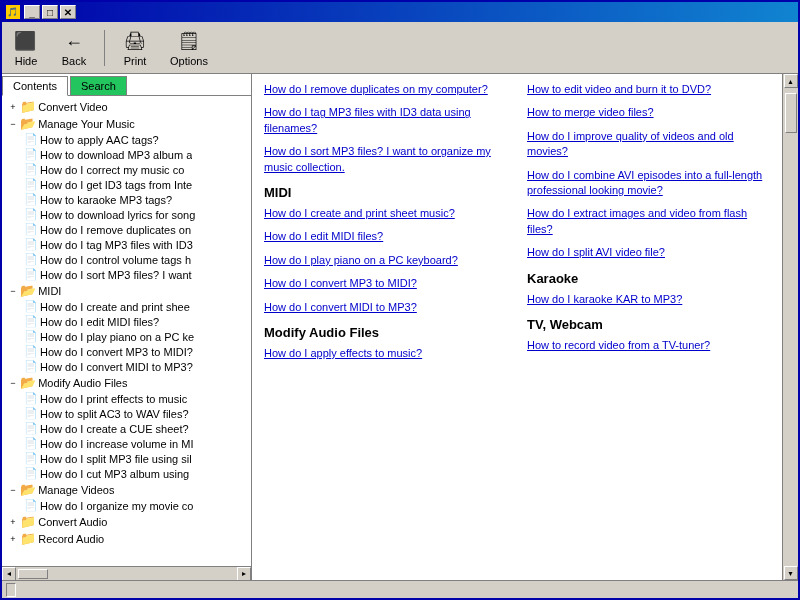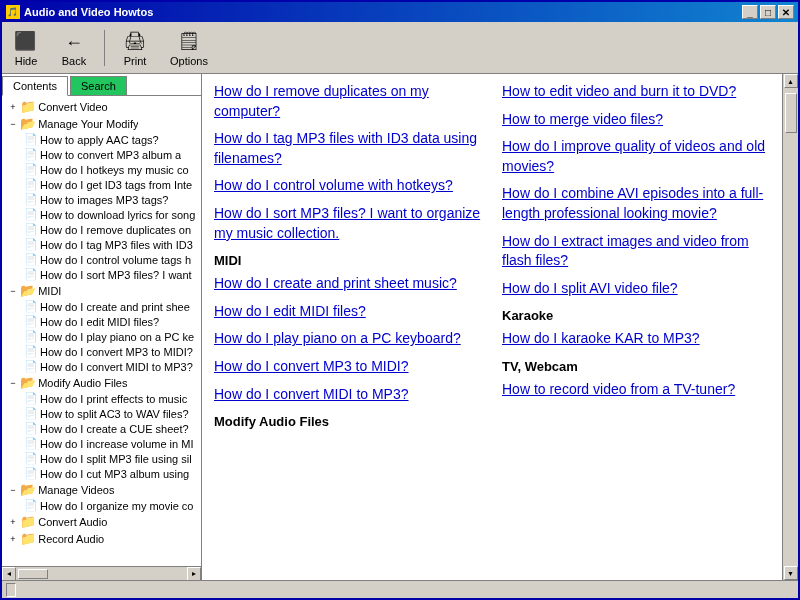--- a/index.html
+++ b/index.html
@@ -16,21 +16,21 @@
     
     .toolbar { display: flex; align-items: center; padding: 2px 4px; border-bottom: 1px solid #808080; background: #d4d0c8; gap: 8px; height: 52px; }
     .toolbar-btn { display: flex; flex-direction: column; align-items: center; gap: 2px; padding: 2px 6px; cursor: pointer; border: 1px solid transparent; min-width: 40px; }
     .toolbar-icon { width: 24px; height: 24px; display: flex; align-items: center; justify-content: center; font-size: 18px; }
     .toolbar-sep { width: 1px; height: 36px; background: #808080; margin: 0 2px; }
 
     
     .main-area { display: flex; flex: 1; overflow: hidden; }
 
     
-    .left-panel { width: 200px; display: flex; flex-direction: column; border-right: 1px solid #808080; background: #ffffff; }
+    .left-panel { width: 250px; display: flex; flex-direction: column; border-right: 1px solid #808080; background: #ffffff; }
     .tabs { display: flex; border-bottom: 1px solid #808080; }
     .tab { padding: 3px 10px; cursor: pointer; border: 1px solid #808080; border-bottom: none; background: #22c55e; font-size: 11px; margin-right: 2px; margin-top: 2px; }
     .tab.active { background: #ffffff; border-bottom: 1px solid #ffffff; margin-bottom: -1px; z-index: 1; }
 
     
     .tree { flex: 1; overflow-y: auto; overflow-x: hidden; padding: 2px; }
     .tree-item { display: flex; align-items: center; gap: 2px; padding: 1px 2px; cursor: pointer; white-space: nowrap; overflow: hidden; text-overflow: ellipsis; }
     .tree-folder { padding-left: 2px; }
     .tree-folder > .tree-item { }
     .tree-children { padding-left: 16px; }
@@ -50,34 +50,33 @@
     .content-area { flex: 1; overflow-y: auto; padding: 8px 12px; background: white; }
     .scrollbar-v { width: 16px; background: #d4d0c8; display: flex; flex-direction: column; align-items: center; border-left: 1px solid #808080; }
     .scrollbar-v-arrow { width: 14px; height: 14px; border: 1px solid; border-color: #fff #808080 #808080 #fff; display: flex; align-items: center; justify-content: center; font-size: 8px; cursor: pointer; background: #d4d0c8; flex-shrink: 0; }
     .scrollbar-v-track { flex: 1; width: 14px; background: #d4d0c8; position: relative; }
     .scrollbar-v-thumb { width: 12px; height: 40px; background: #d4d0c8; border: 1px solid; border-color: #fff #808080 #808080 #fff; position: absolute; top: 5px; left: 1px; }
 
     
     .content-columns { display: flex; gap: 20px; }
     .content-col { flex: 1; }
     .section-title { font-size: 13px; font-weight: bold; color: #000; margin: 10px 0 6px 0; }
-    .content-link { display: block; color: #0000cc; text-decoration: underline; cursor: pointer; margin-bottom: 8px; font-size: 14px; line-height: 1.4; }
+    .content-link { display: block; color: #0000cc; text-decoration: underline; cursor: pointer; margin-bottom: 8px; font-size: 11px; line-height: 1.4; }
 
     
     .status-bar { height: 18px; border-top: 1px solid #808080; display: flex; align-items: center; padding: 0 4px; background: #d4d0c8; font-size: 11px; }
     .status-panel { border: 1px solid; border-color: #808080 #fff #fff #808080; padding: 0 4px; height: 14px; display: flex; align-items: center; }
   </style>
 </head>
 <body>
 
 <div class="window">
 
   <div class="title-bar">
     <div class="title-bar-icon">🎵</div>
-    <span class="title-bar-title">Audio and Video Howtos</span>
     <div class="title-bar-buttons">
       <div class="title-btn">_</div>
       <div class="title-btn">□</div>
       <div class="title-btn">✕</div>
     </div>
   </div>
 
   <div class="toolbar">
     <div class="toolbar-btn">
       <div class="toolbar-icon">⬛</div>
@@ -113,42 +112,42 @@
             <span class="expand-icon">+</span>
             <span class="folder-icon">📁</span>
             <span class="item-text">Convert Video</span>
           </div>
         </div>
 
         <div class="tree-folder">
           <div class="tree-item">
             <span class="expand-icon">−</span>
             <span class="folder-icon">📂</span>
-            <span class="item-text">Manage Your Modify</span>
+            <span class="item-text">Manage Your Music</span>
           </div>
           <div class="tree-children">
             <div class="tree-item">
                 <span class="file-icon">📄</span>
                 <span class="item-text">How to apply AAC tags?</span>
               </div>
             <div class="tree-item">
                 <span class="file-icon">📄</span>
-                <span class="item-text">How to convert MP3 album a</span>
-              </div>
-            <div class="tree-item">
-                <span class="file-icon">📄</span>
-                <span class="item-text">How do I hotkeys my music co</span>
+                <span class="item-text">How to download MP3 album a</span>
+              </div>
+            <div class="tree-item">
+                <span class="file-icon">📄</span>
+                <span class="item-text">How do I correct my music co</span>
               </div>
             <div class="tree-item">
                 <span class="file-icon">📄</span>
                 <span class="item-text">How do I get ID3 tags from Inte</span>
               </div>
             <div class="tree-item">
                 <span class="file-icon">📄</span>
-                <span class="item-text">How to images MP3 tags?</span>
+                <span class="item-text">How to karaoke MP3 tags?</span>
               </div>
             <div class="tree-item">
                 <span class="file-icon">📄</span>
                 <span class="item-text">How to download lyrics for song</span>
               </div>
             <div class="tree-item">
                 <span class="file-icon">📄</span>
                 <span class="item-text">How do I remove duplicates on</span>
               </div>
             <div class="tree-item">
@@ -271,31 +270,31 @@
       </div>
     </div>
 
     <div class="right-panel">
       <div class="content-area">
         <div class="content-columns">
 
           <div class="content-col">
             <a class="content-link">How do I remove duplicates on my computer?</a>
             <a class="content-link">How do I tag MP3 files with ID3 data using filenames?</a>
-            <a class="content-link">How do I control volume with hotkeys?</a>
             <a class="content-link">How do I sort MP3 files? I want to organize my music collection.</a>
 
             <div class="section-title">MIDI</div>
             <a class="content-link">How do I create and print sheet music?</a>
             <a class="content-link">How do I edit MIDI files?</a>
             <a class="content-link">How do I play piano on a PC keyboard?</a>
             <a class="content-link">How do I convert MP3 to MIDI?</a>
             <a class="content-link">How do I convert MIDI to MP3?</a>
 
             <div class="section-title">Modify Audio Files</div>
+            <a class="content-link">How do I apply effects to music?</a>
           </div>
 
           <div class="content-col">
             <a class="content-link">How to edit video and burn it to DVD?</a>
             <a class="content-link">How to merge video files?</a>
             <a class="content-link">How do I improve quality of videos and old movies?</a>
             <a class="content-link">How do I combine AVI episodes into a full-length professional looking movie?</a>
             <a class="content-link">How do I extract images and video from flash files?</a>
             <a class="content-link">How do I split AVI video file?</a>
 

